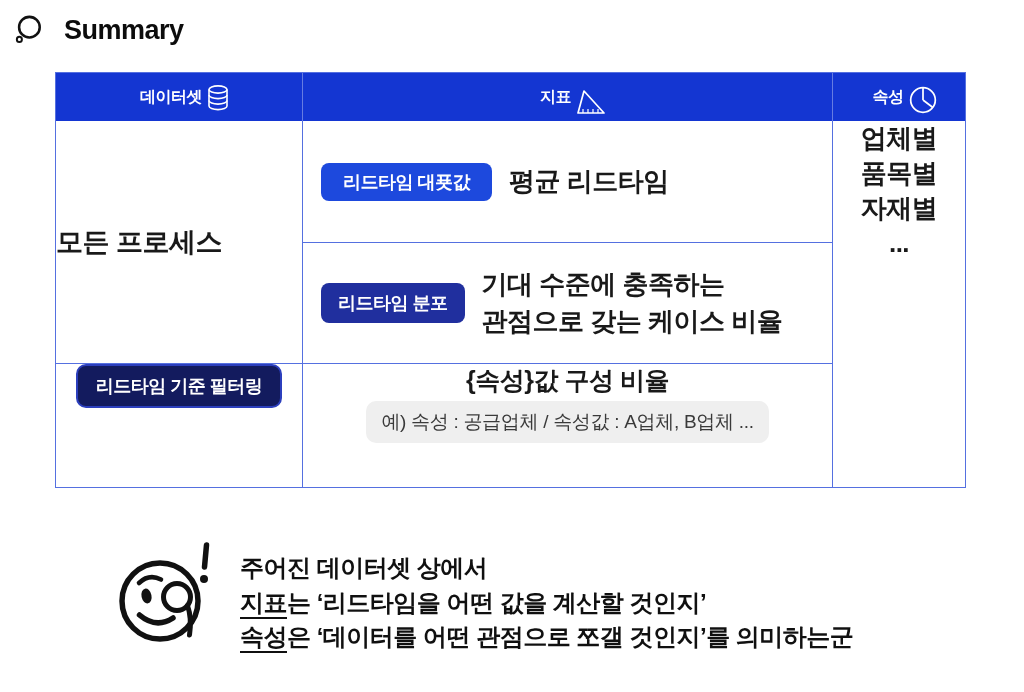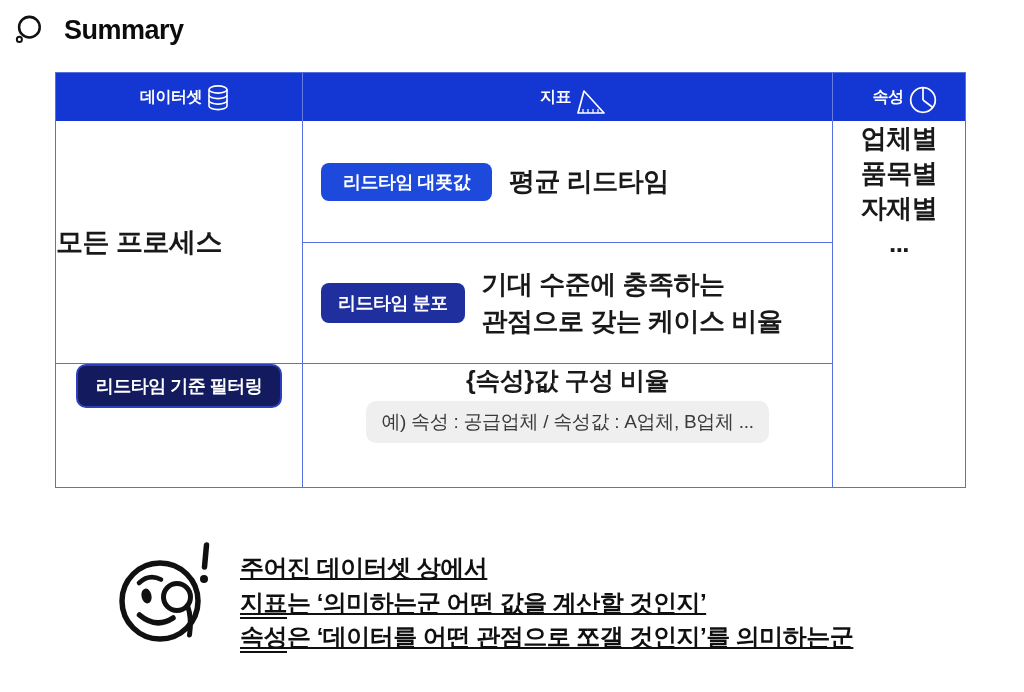--- a/index.html
+++ b/index.html
@@ -50,21 +50,20 @@
     background:#efefef; border-radius:10px; padding:8px 15px;
     font-size:19px; font-weight:400; color:#3a3a3a; letter-spacing:-0.3px; white-space:nowrap;
   }
 
   
   .face-wrap { position:absolute; left:118px; top:538px; }
   .note {
     position:absolute; left:240px; top:551px;
     font-size:24px; font-weight:700; line-height:34.5px; letter-spacing:-0.5px; color:#101010;
     white-space:nowrap;
-    text-decoration:underline;
   }
   .uline { border-bottom:2.5px solid #101010; padding-bottom:1px; }
 </style>
 </head>
 <body>
 
 <div class="page">
 
   <div class="title-row">
     <span style="display:inline-flex;">
@@ -153,17 +152,17 @@
       <circle cx="59" cy="59" r="13.5" fill="none" stroke="#111" stroke-width="5"></circle>
       <path d="M69.5 67.5 Q74 80 71.5 97" fill="none" stroke="#111" stroke-width="5" stroke-linecap="round"></path>
       <path d="M21.5 77 Q38 91 55 80" fill="none" stroke="#111" stroke-width="5.5" stroke-linecap="round"></path>
       <path d="M88.5 7 L86.5 29" stroke="#111" stroke-width="5.5" stroke-linecap="round"></path>
       <circle cx="86" cy="41" r="4" fill="#111"></circle>
     </svg>
   </div>
 
   <div class="note">
     <span>주어진 데이터셋 상에서</span><br>
-    <span><span class="uline">지표</span><span>는 ‘의미하는군 어떤 값을 계산할 것인지’</span></span><br>
+    <span><span class="uline">지표</span><span>는 ‘리드타임을 어떤 값을 계산할 것인지’</span></span><br>
     <span><span class="uline">속성</span><span>은 ‘데이터를 어떤 관점으로 쪼갤 것인지’를 의미하는군</span></span>
   </div>
 
 </div>
 
 </body></html>

